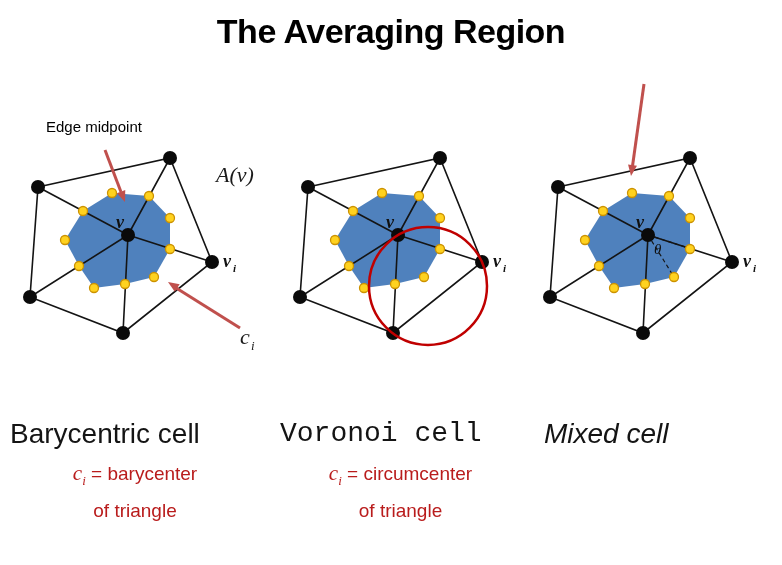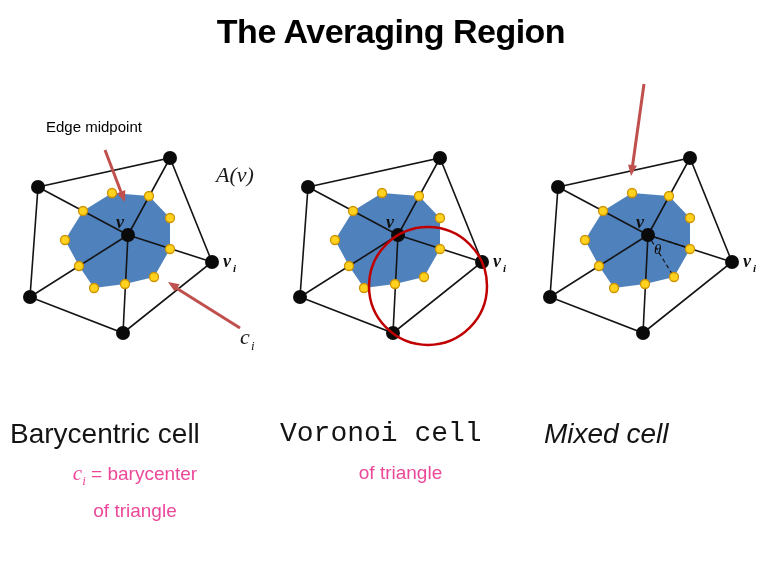--- a/index.html
+++ b/index.html
@@ -15,21 +15,21 @@
   #diagram-1{left:20px;}
   #diagram-2{left:290px;}
   #diagram-3{left:540px;}
   .cell-title{
     position:absolute;top:398px;text-align:left;
     font-size:28px;color:#141414;margin-top:20px;
   }
   #cell-title-1{left:10px;width:250px;}
   #cell-title-2{left:280px;width:240px;font-family:Liberation Mono, monospace;}
   #cell-title-3{left:544px;width:230px;font-style:italic;}
-  .formula{position:absolute;top:458px;text-align:center;font-size:19px;color:#ec4899;line-height:30px;}
+  .formula{position:absolute;top:458px;text-align:center;font-size:19px;color:#b91c1c;line-height:30px;}
   #formula-1{left:10px;width:250px;}
   #formula-2{left:278px;width:245px;}
   .math-var{font-family:"Liberation Serif",serif;font-style:italic;font-size:21px;}
   .formula sub{font-family:"Liberation Serif",serif;font-style:italic;font-size:13px;}
   
   .lbl-sans{font-family:"Liberation Sans",sans-serif;font-size:15px;fill:#000;}
   .lbl-math{font-family:"Liberation Serif",serif;font-style:italic;font-size:22px;fill:#1a1a1a;}
   .lbl-math-sub{font-family:"Liberation Serif",serif;font-style:italic;font-size:13px;fill:#1a1a1a;}
   .lbl-math-bold{font-family:"Liberation Serif",serif;font-style:italic;font-weight:700;font-size:18px;fill:#111;}
   .lbl-math-bold-sub{font-family:"Liberation Serif",serif;font-style:italic;font-weight:700;font-size:11px;fill:#111;}
@@ -167,16 +167,17 @@
 
   <div class="cell-title" id="cell-title-1">Barycentric cell</div>
   <div class="cell-title" id="cell-title-2">Voronoi cell</div>
   <div class="cell-title" id="cell-title-3">Mixed cell</div>
 
   <div class="formula" id="formula-1">
     <div><span class="math-var">c</span><sub>i</sub><span> = barycenter</span></div>
     <div>of triangle</div>
   </div>
   <div class="formula" id="formula-2">
+    <div><span class="math-var">c</span><sub>i</sub><span> = circumcenter</span></div>
     <div>of triangle</div>
   </div>
 
 </div>
 
 </body></html>

